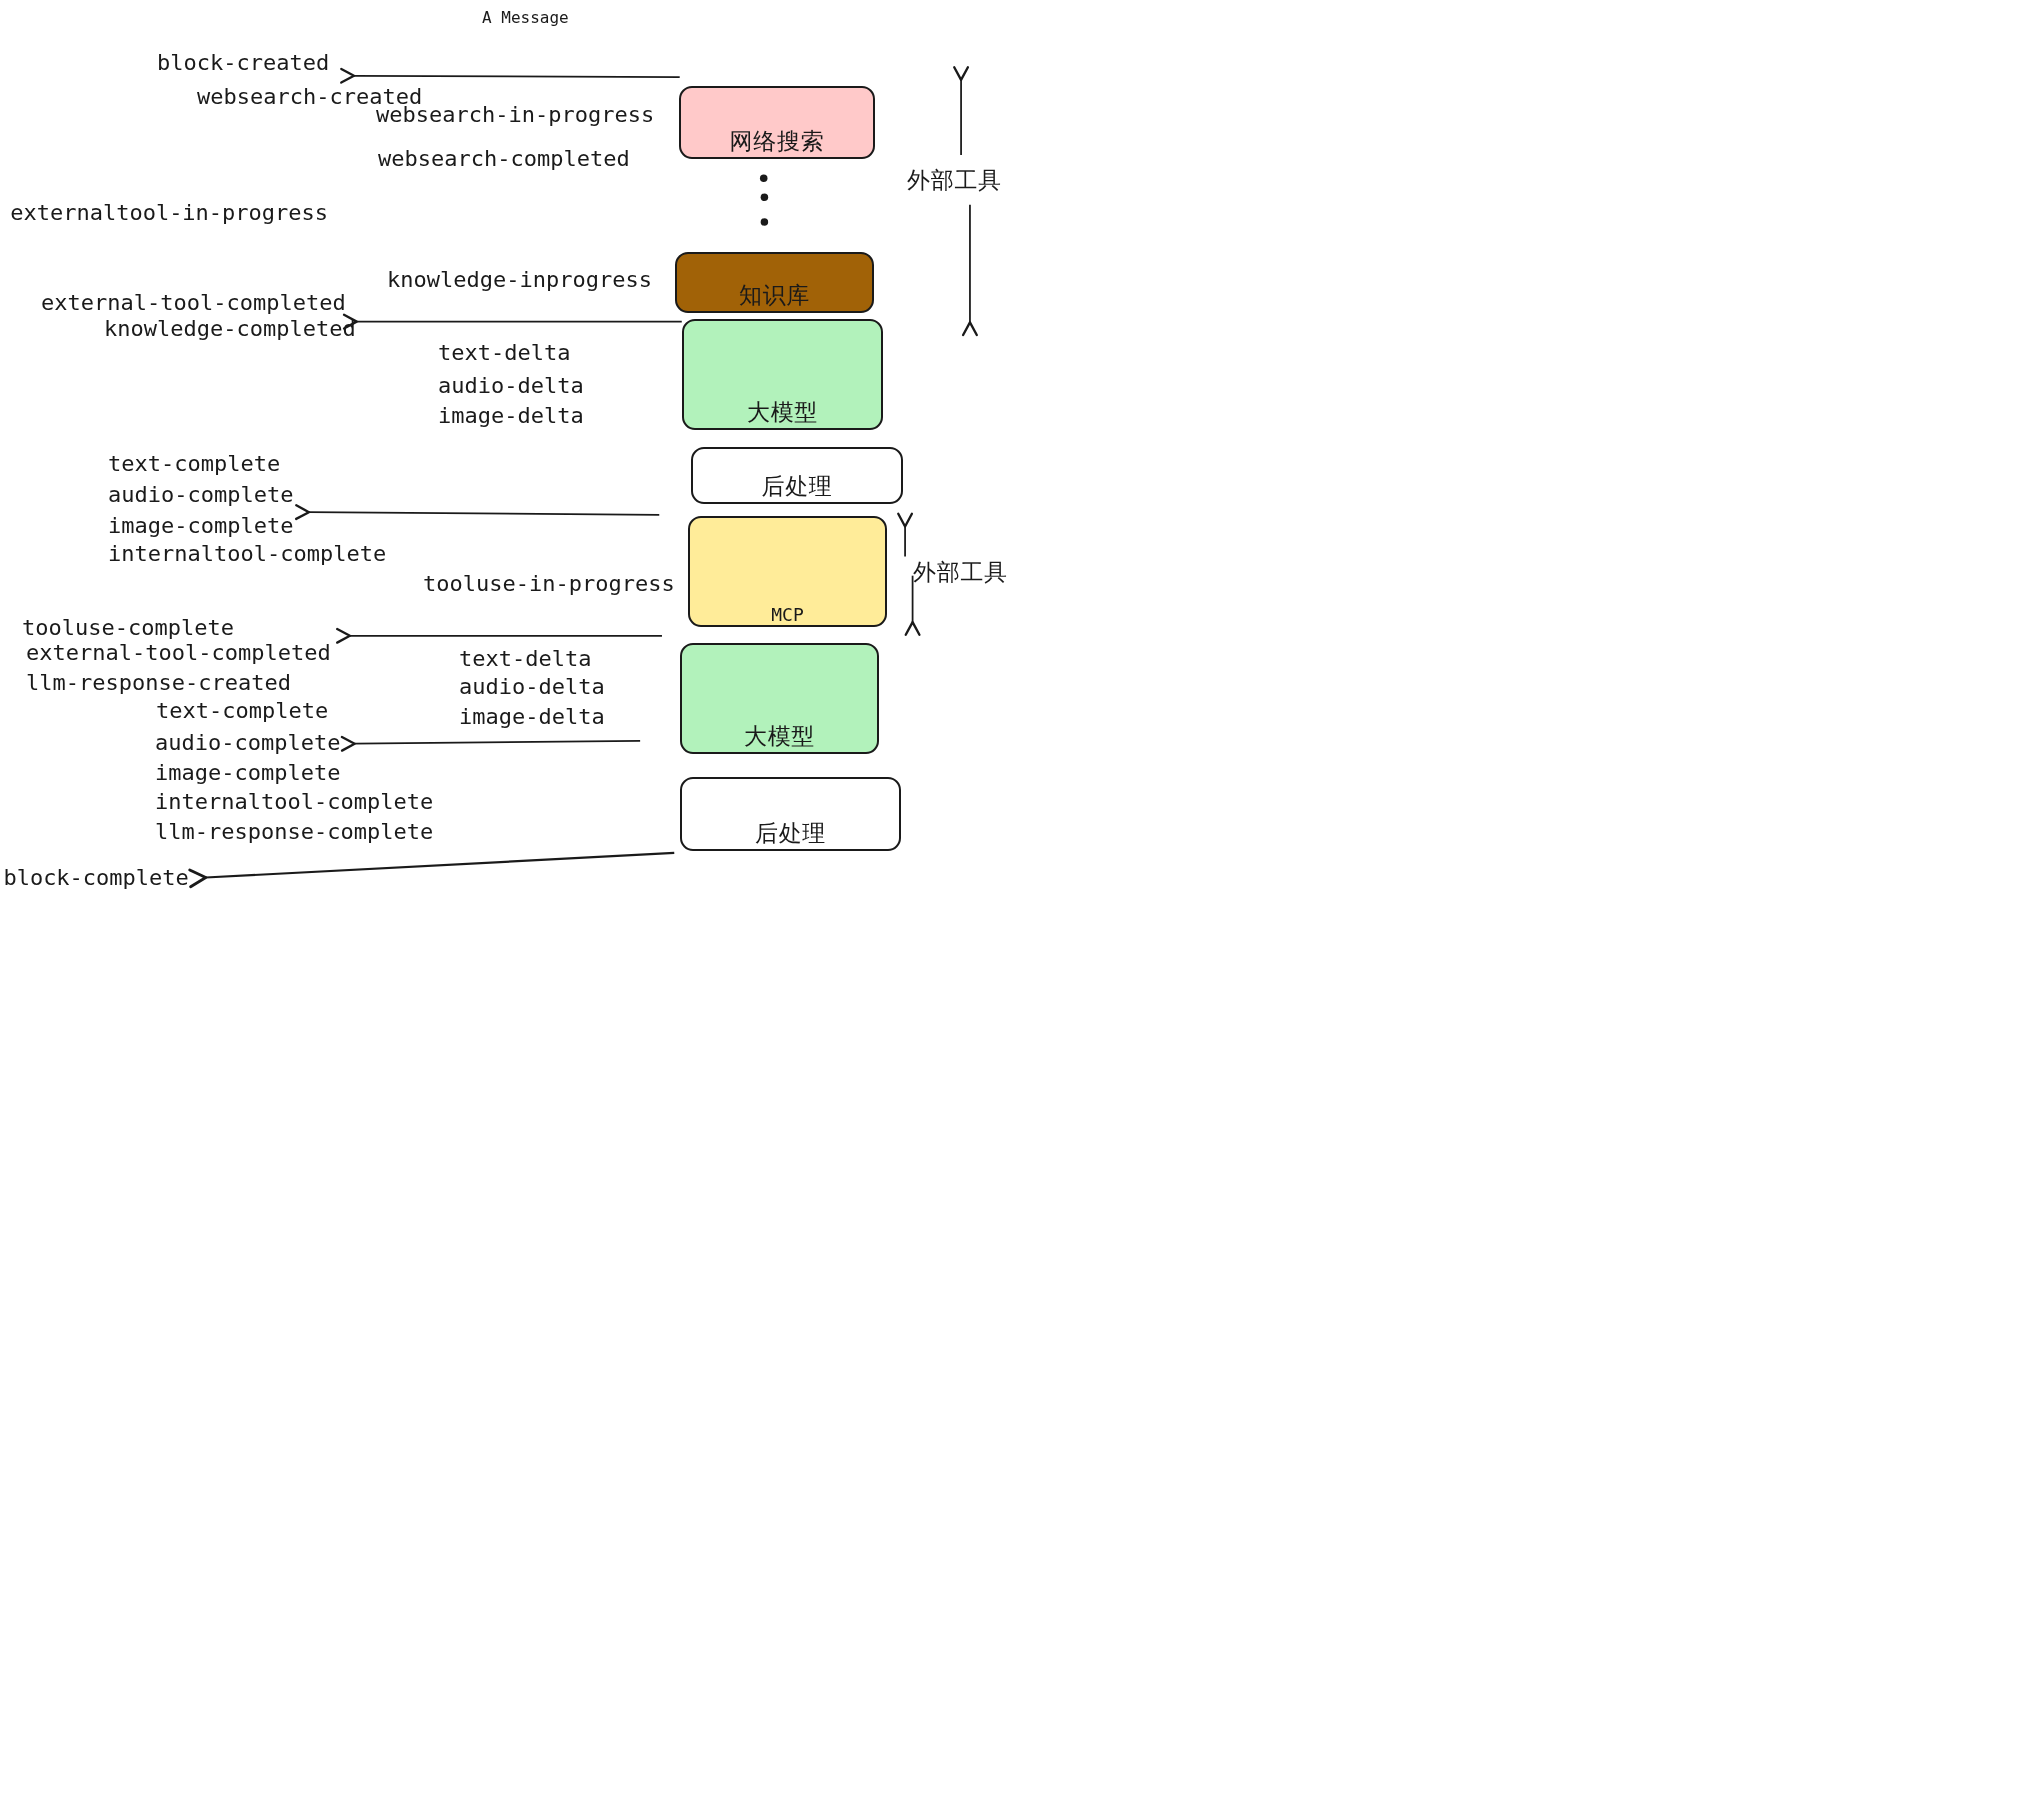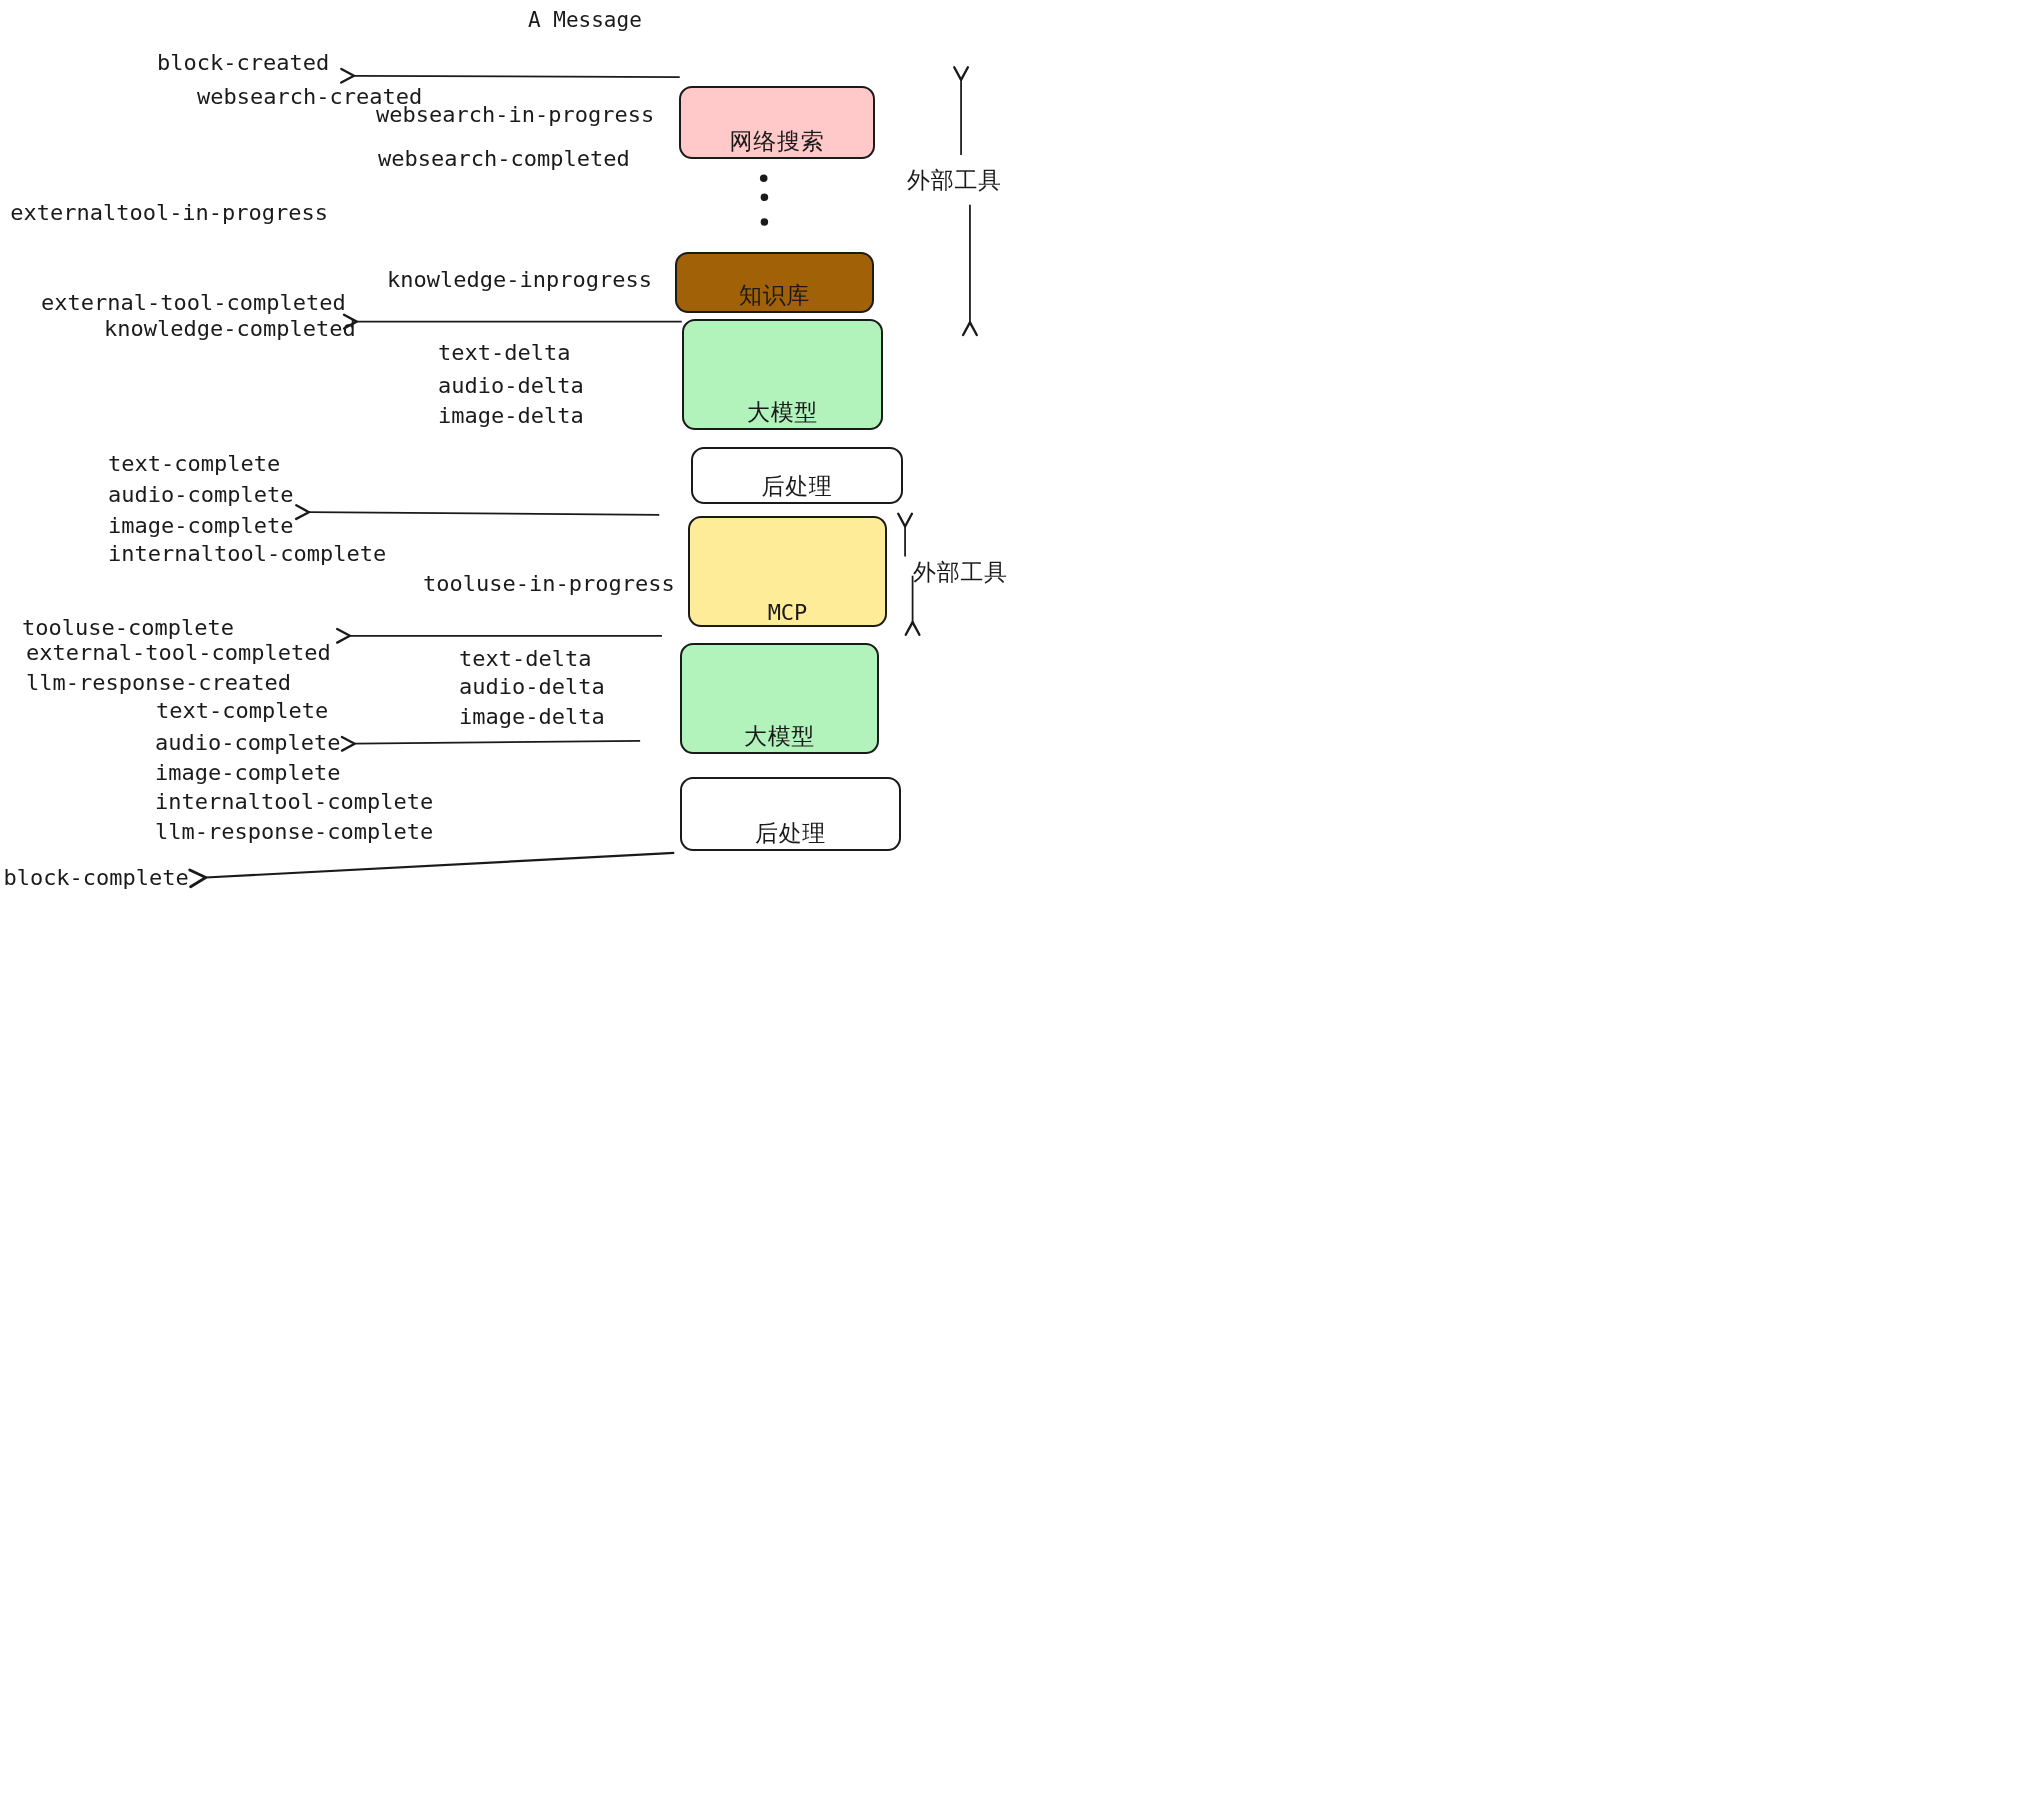--- a/index.html
+++ b/index.html
@@ -14,29 +14,29 @@
   .box{
     position:absolute;border:2px solid #1a1a1a;border-radius:13px;
     display:flex;align-items:flex-end;justify-content:center;
     box-sizing:border-box;background:#fff;
   }
   .box .cn{
     font-family:"Liberation Sans",sans-serif;font-size:23px;color:#1a1a1a;
     letter-spacing:0.7px;
   }
   .box .mono{
-    font-family:"DejaVu Sans Mono",monospace;font-size:22px;color:#1a1a1a;
+    font-family:"DejaVu Sans Mono",monospace;font-size:18px;color:#1a1a1a;
   }
   .side-label{
     position:absolute;font-family:"Liberation Sans",sans-serif;
     font-size:23px;color:#1a1a1a;white-space:nowrap;letter-spacing:0.7px;
   }
   .title{
-    position:absolute;font-size:21px;font-family:"DejaVu Sans Mono",monospace;
-    color:#1a1a1a;white-space:nowrap;margin-left:46px;
+    position:absolute;font-size:16px;font-family:"DejaVu Sans Mono",monospace;
+    color:#1a1a1a;white-space:nowrap;
   }
   svg.overlay{position:absolute;left:0;top:0;pointer-events:none;}
 </style>
 </head>
 <body>
 
 <div id="canvas">
 
   <div class="title" style="left:482px;top:8.2px;">A Message</div>
 

